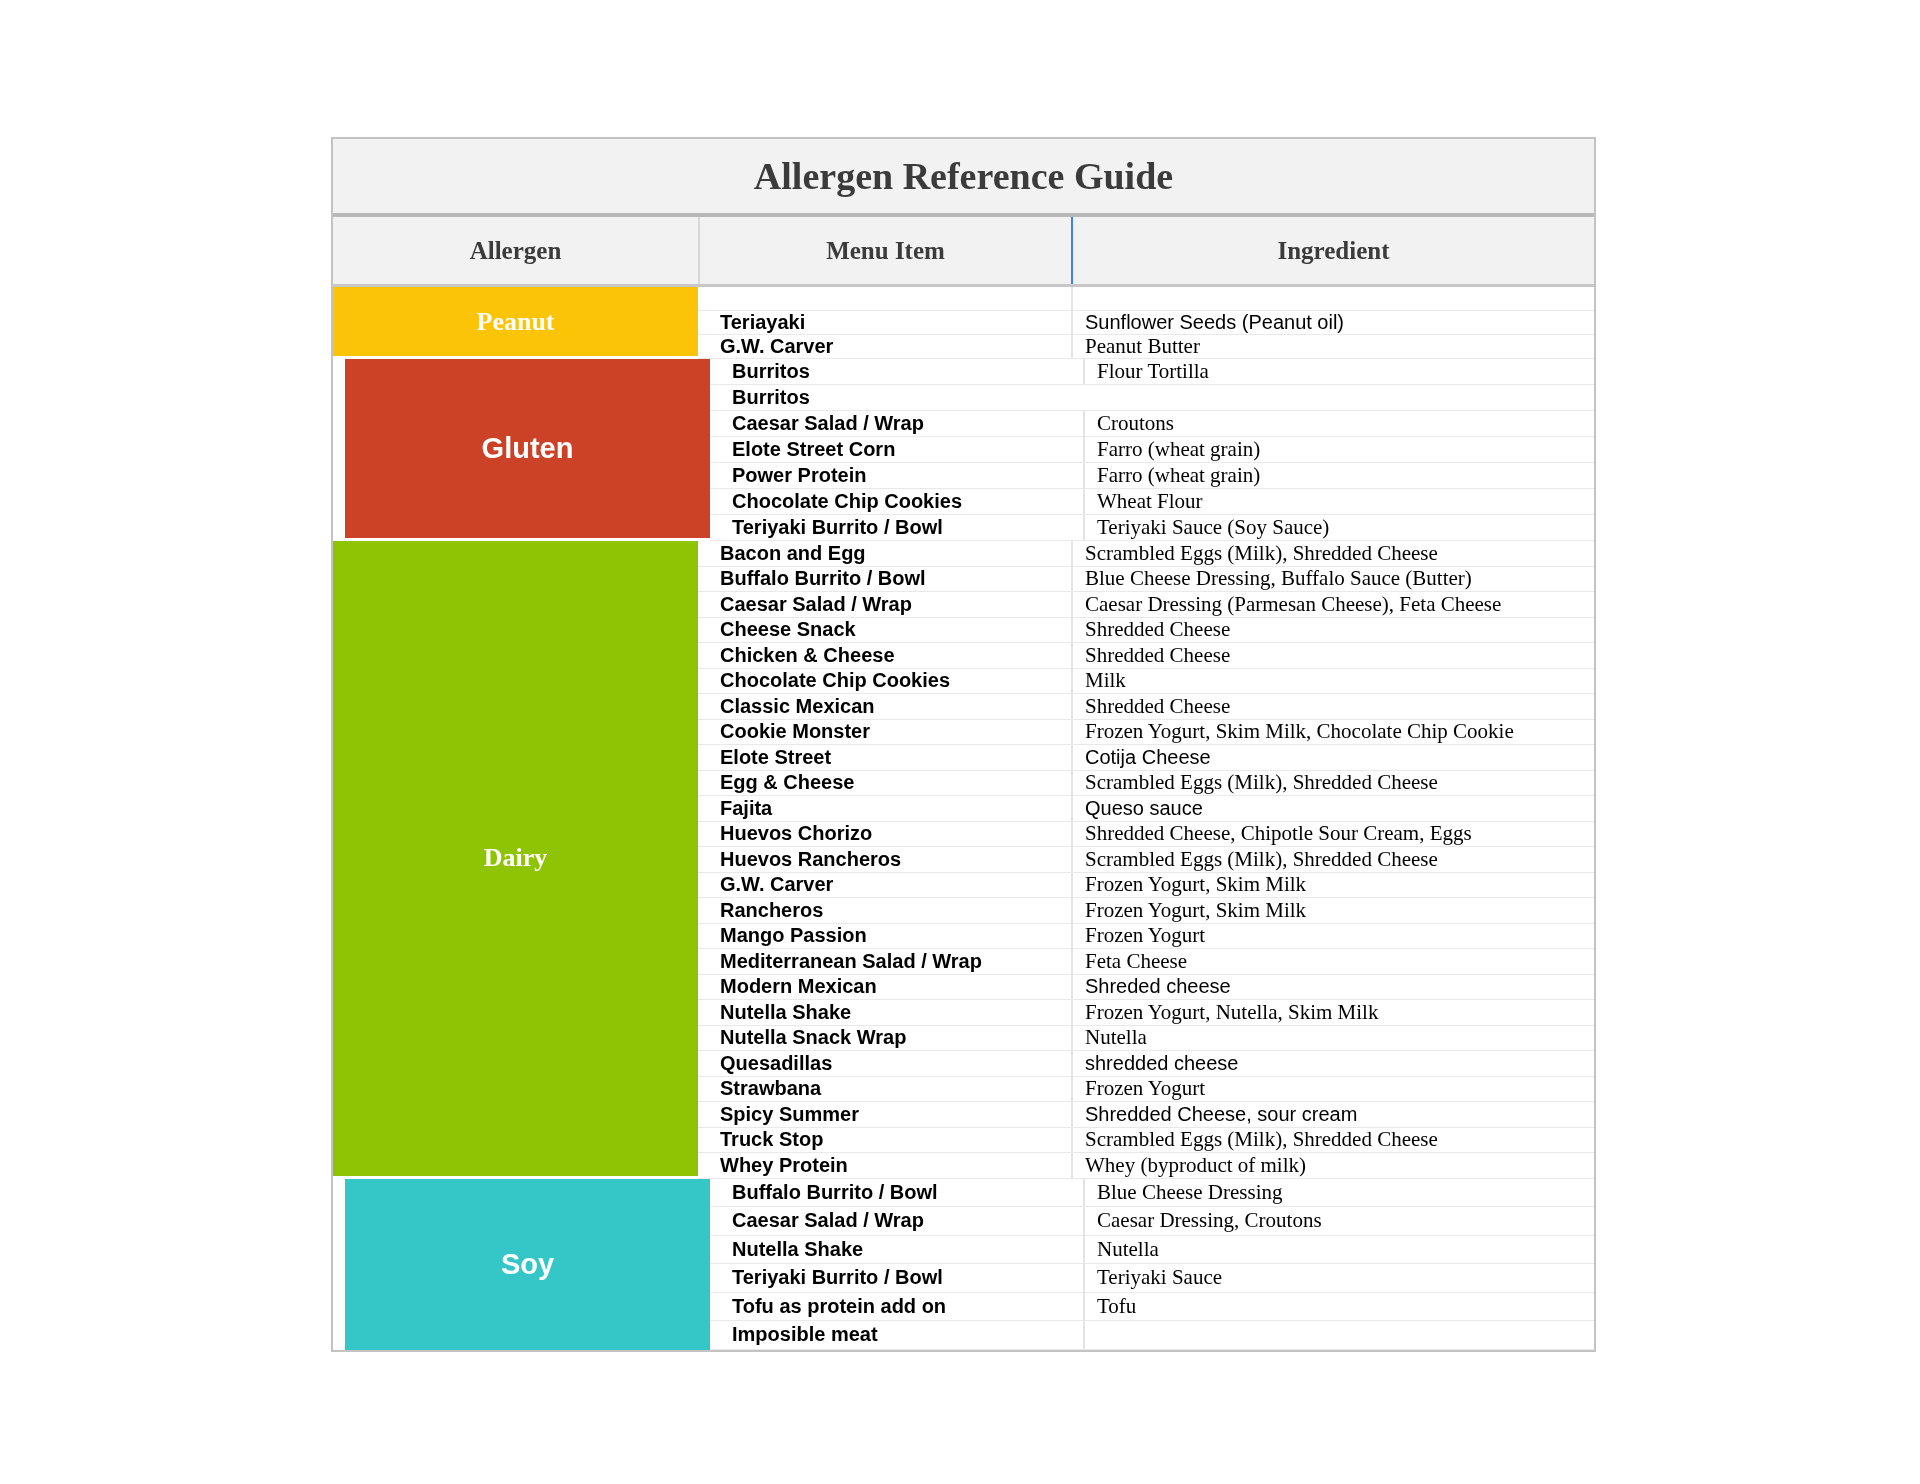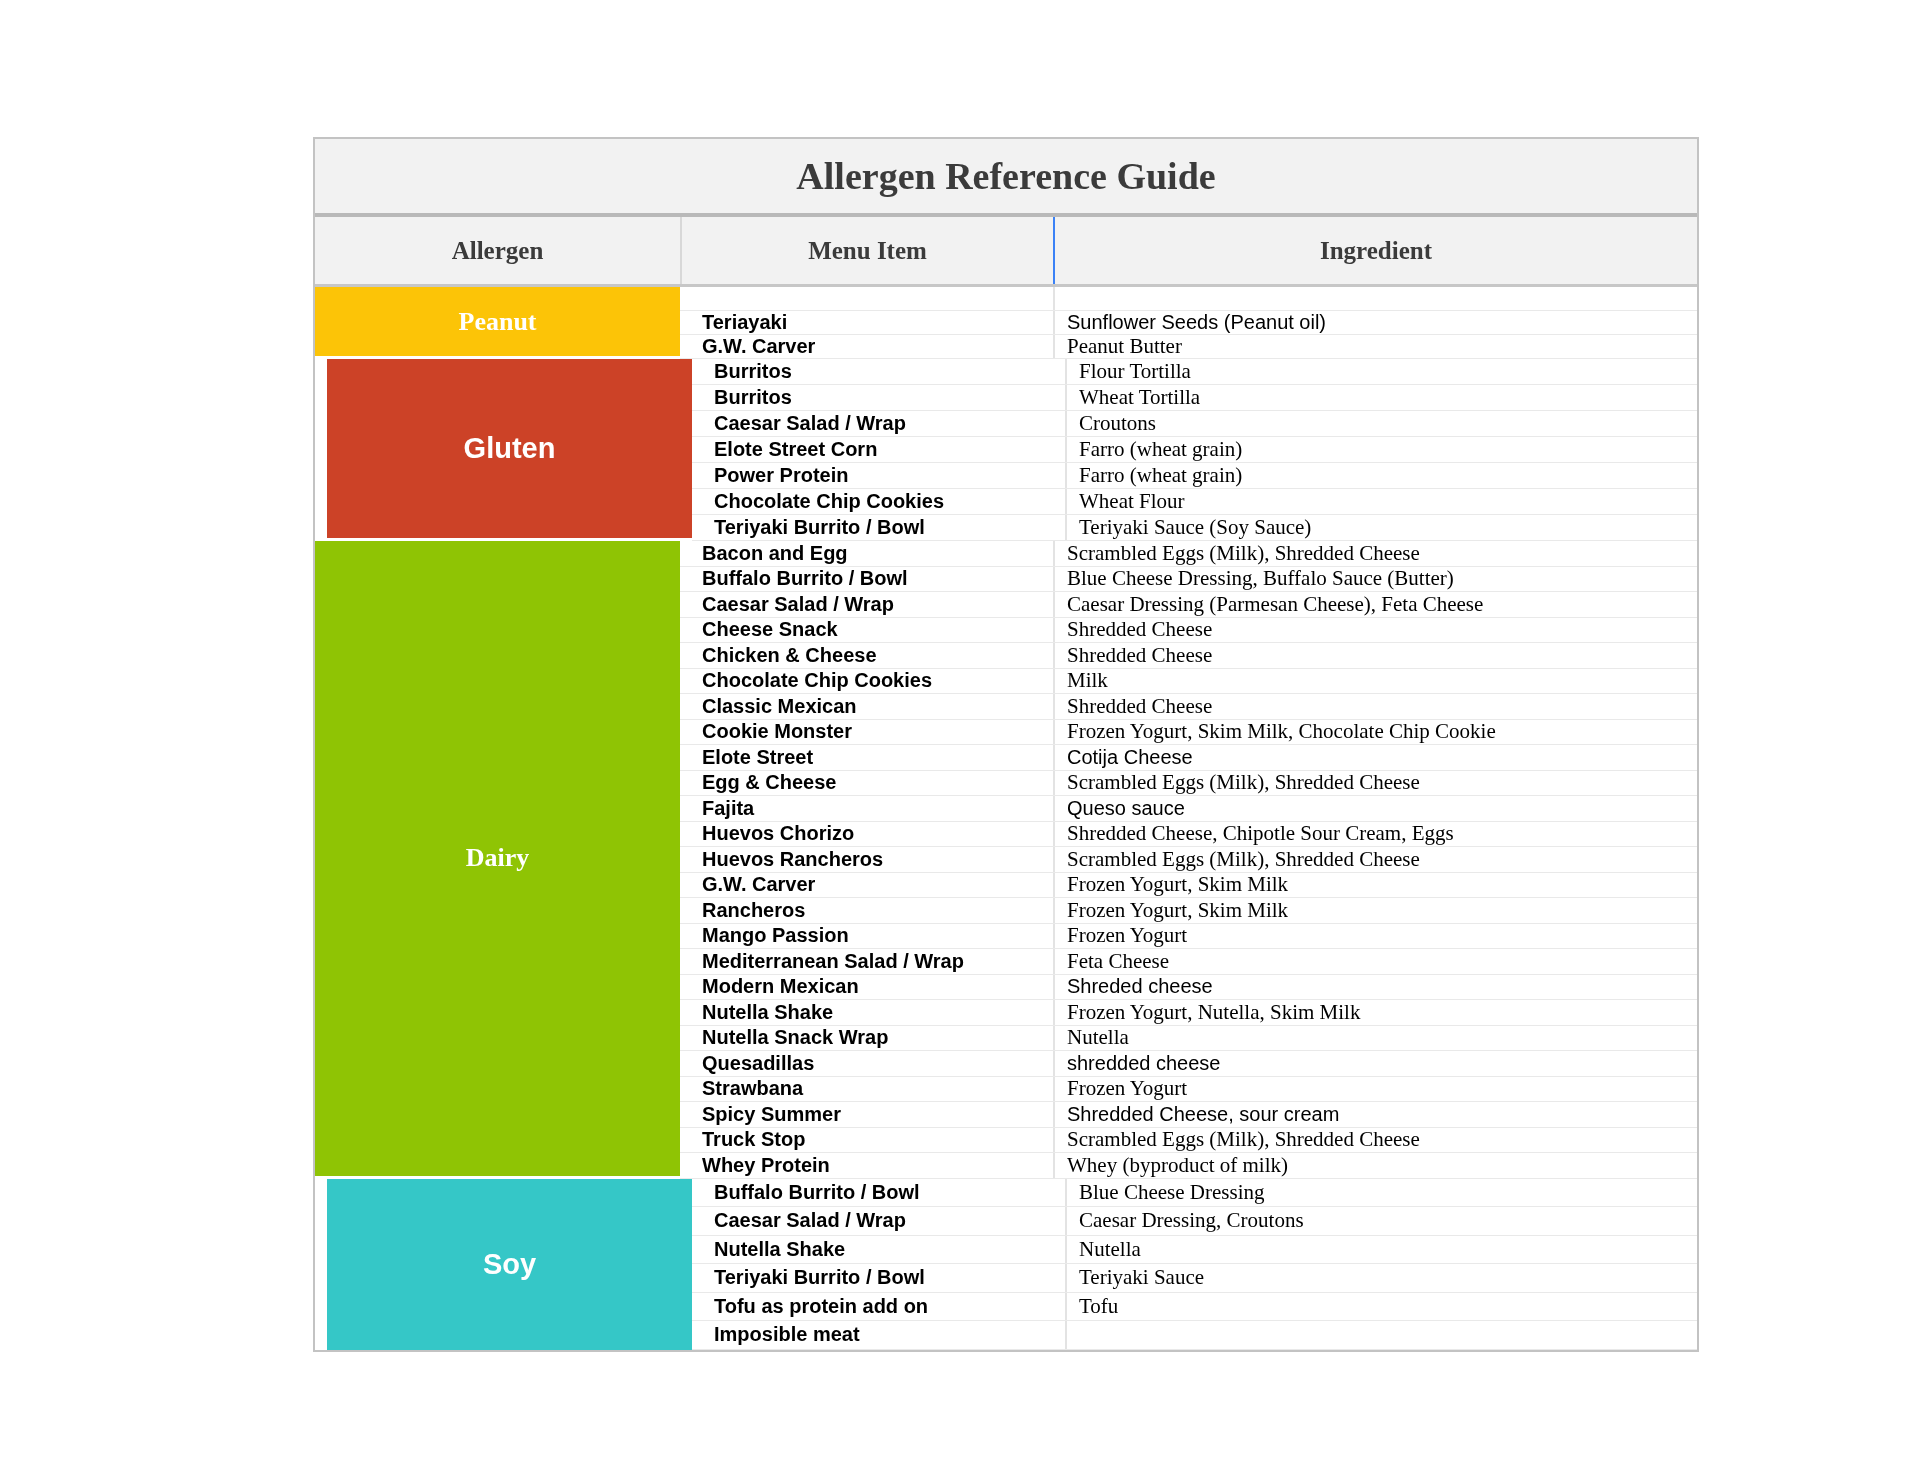--- a/index.html
+++ b/index.html
@@ -6,22 +6,22 @@
   html,body { background:#ffffff; }
   .page {
     position:relative;
     width:1920px; height:1484px;
     background:#ffffff;
     font-family:"Liberation Serif", serif;
     overflow:hidden;
   }
   .allergen-table {
     position:absolute;
-    left:313px; top:137px;
-    width:1386px;
+    left:331px; top:137px;
+    width:1265px;
     border:2px solid #c3c3c3;
     background:#ffffff;
   }
   .title-row {
     height:78px;
     background:#f2f2f2;
     border-bottom:4px solid #b9b9b9;
     display:flex; align-items:center; justify-content:center;
     font-family:"Liberation Serif", serif;
     font-weight:bold; font-size:38px; color:#3b3b3b;
@@ -113,21 +113,20 @@
         </div>
         <div class="section sec-gluten">
           <div class="allergen-cell label-sans" style="background: rgb(204, 66, 39);">Gluten</div>
           <div class="rows">
             <div class="row">
               <div class="menu-cell">Burritos</div>
               <div class="ingredient-cell ing-serif">Flour Tortilla</div>
             </div>
             <div class="row">
               <div class="menu-cell">Burritos</div>
-              <div class="ingredient-cell ing-serif">Wheat Tortilla</div>
             </div>
             <div class="row">
               <div class="menu-cell">Caesar Salad / Wrap</div>
               <div class="ingredient-cell ing-serif">Croutons</div>
             </div>
             <div class="row">
               <div class="menu-cell">Elote Street Corn</div>
               <div class="ingredient-cell ing-serif">Farro (wheat grain)</div>
             </div>
             <div class="row">

